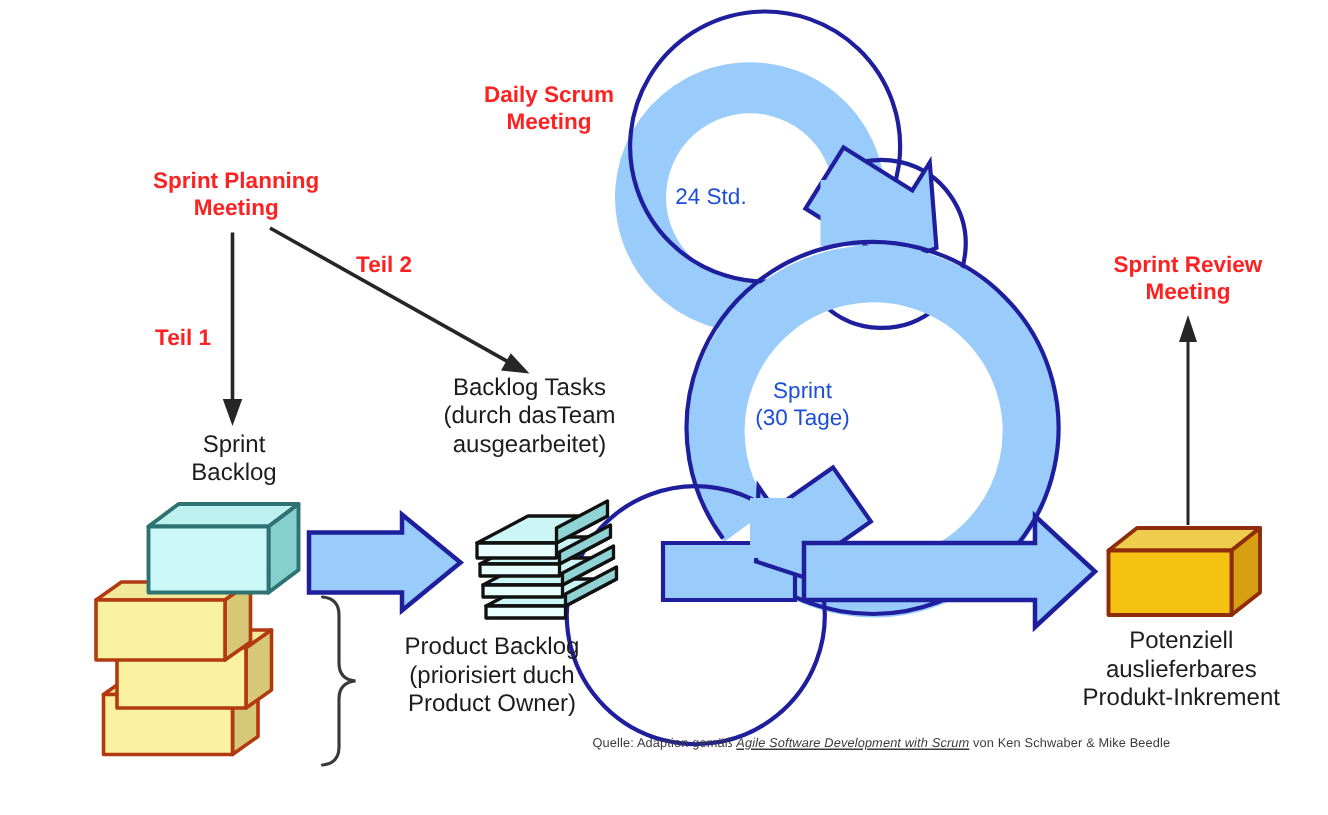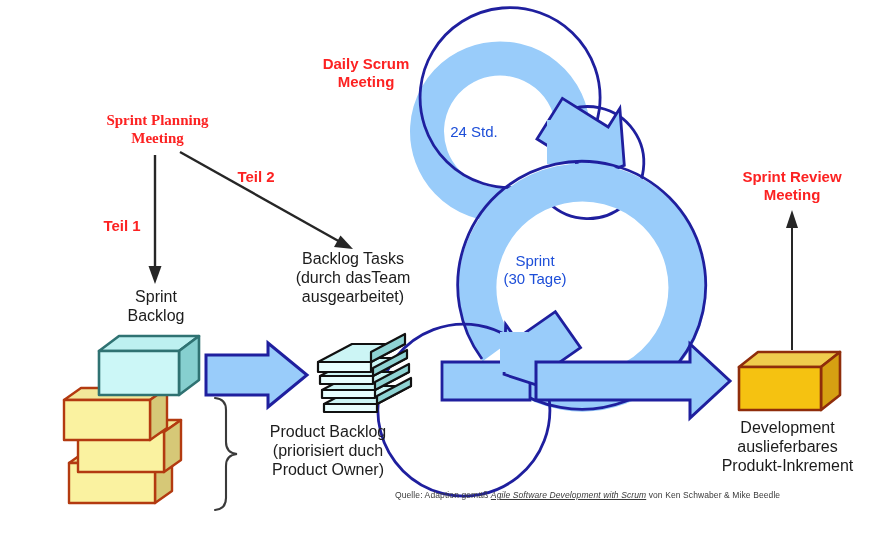--- a/index.html
+++ b/index.html
@@ -154,21 +154,21 @@
       <polygon points="821,367 840,352 840,395 821,410" fill="#d6a012"></polygon>
       <polygon points="739,367 821,367 821,410 739,410" fill="#f5c211"></polygon>
     </g>
 
     <g>
       <line x1="792" y1="350" x2="792" y2="222" stroke="#262626" stroke-width="2"></line>
       <polygon points="792,210 786,228 798,228" fill="#262626"></polygon>
     </g>
   </svg>
 
-  <div class="lbl lbl-red" style="left:75px; top:112px; width:165px;font-family:Liberation Serif, serif;">Sprint Planning
+  <div class="lbl lbl-red" style="left:75px; top:112px; width:165px;">Sprint Planning
 Meeting</div>
 
   <div class="lbl lbl-red" style="left:296px; top:55px; width:140px;">Daily Scrum
 Meeting</div>
 
   <div class="lbl lbl-red" style="left:722px; top:168px; width:140px;">Sprint Review
 Meeting</div>
 
   <div class="lbl lbl-red" style="left:94px; top:199px; width:56px;margin-top:18px;">Teil 1</div>
 
@@ -183,21 +183,21 @@
 
   <div class="lbl lbl-black" style="left:238px; top:423px; width:180px;">Product Backlog
 (priorisiert duch
 Product Owner)</div>
 
   <div class="lbl lbl-inner" style="left:419px; top:123px; width:110px;">24 Std.</div>
 
   <div class="lbl lbl-inner" style="left:470px; top:252px; width:130px;">Sprint
 (30 Tage)</div>
 
-  <div class="lbl lbl-black" style="left:690px; top:419px; width:195px;">Development
+  <div class="lbl lbl-black" style="left:690px; top:419px; width:195px;">Potenziell
 auslieferbares
 Produkt-Inkrement</div>
 
   <div class="credit" style="left:395px; top:490px;">
     <span>Quelle: Adaption gemäß </span><i>Agile Software Development with Scrum</i><span> von Ken Schwaber &amp; Mike Beedle</span>
   </div>
 
 </div>
 
 </body></html>

